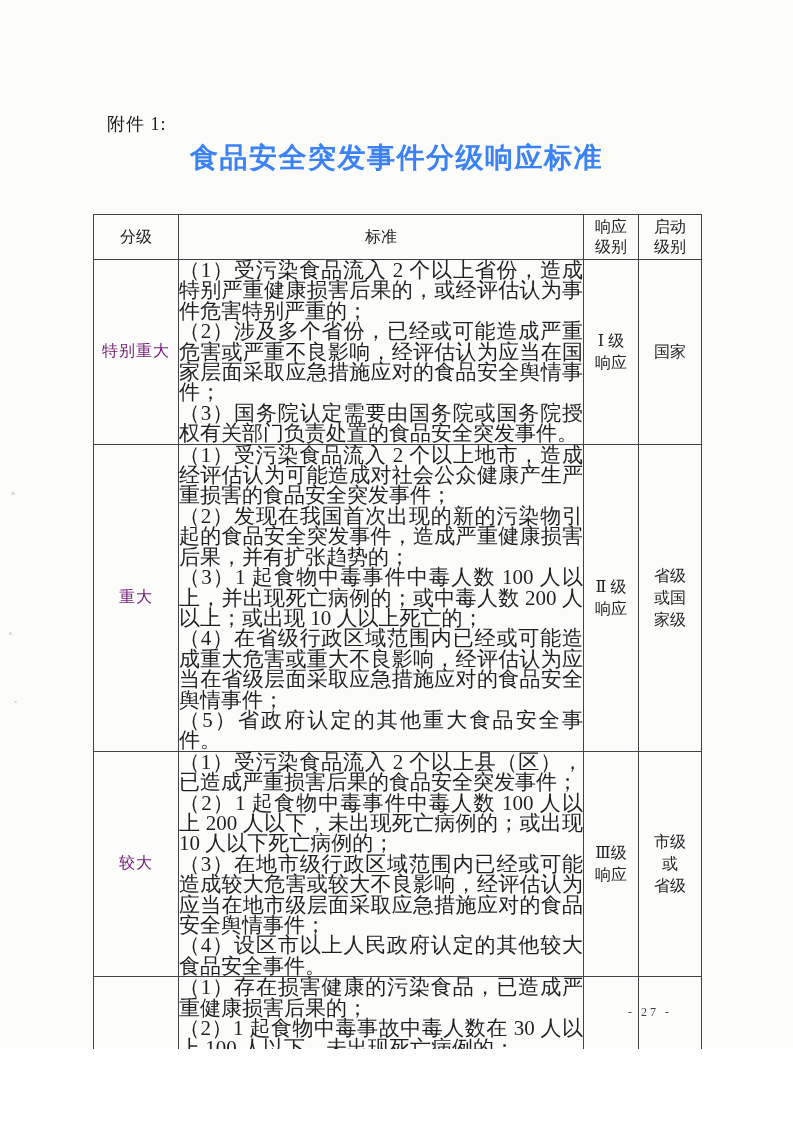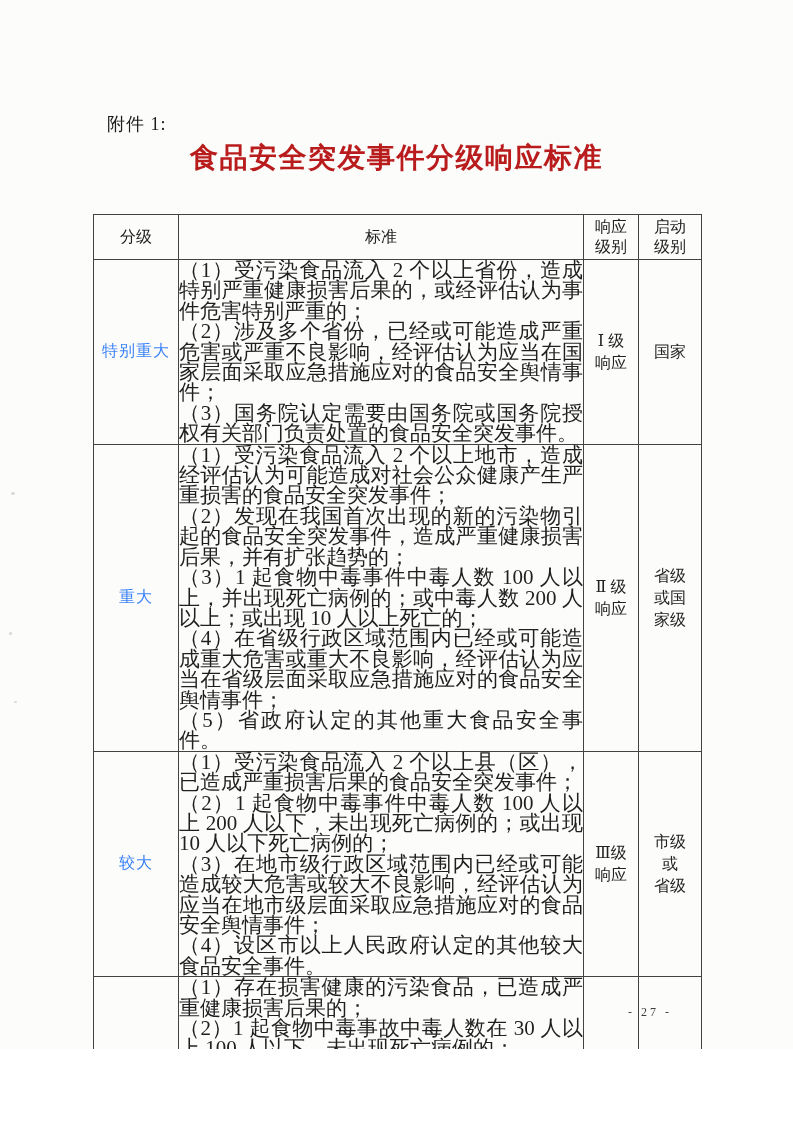--- a/index.html
+++ b/index.html
@@ -22,21 +22,21 @@
   .doc-title {
     position: absolute;
     left: 0;
     top: 139px;
     width: 100%;
     margin: 0;
     text-align: center;
     font-size: 28px;
     font-weight: bold;
     letter-spacing: 1.5px;
-    color: #b91c1c;
+    color: #3b82f6;
   }
   table.grading {
     position: absolute;
     left: 93px;
     top: 186px;
     width: 608px;
     border-collapse: collapse;
     table-layout: fixed;
     margin-top: 28px;
   }
@@ -50,21 +50,21 @@
     font-size: 16px;
     text-align: center;
     white-space: pre-line;
     line-height: 20px;
     color: #222;
   }
   td.level-cell {
     text-align: center;
     font-size: 16px;
     letter-spacing: 1px;
-    color: #3b82f6;
+    color: #701a75;
   }
   td.criteria-cell {
     font-size: 21px;
     line-height: 20.4px;
     padding: 3px 6px 3px 9px;
     white-space: pre-line;
     text-align: justify;
     vertical-align: middle;
     color: #1f1f1f;
   }

